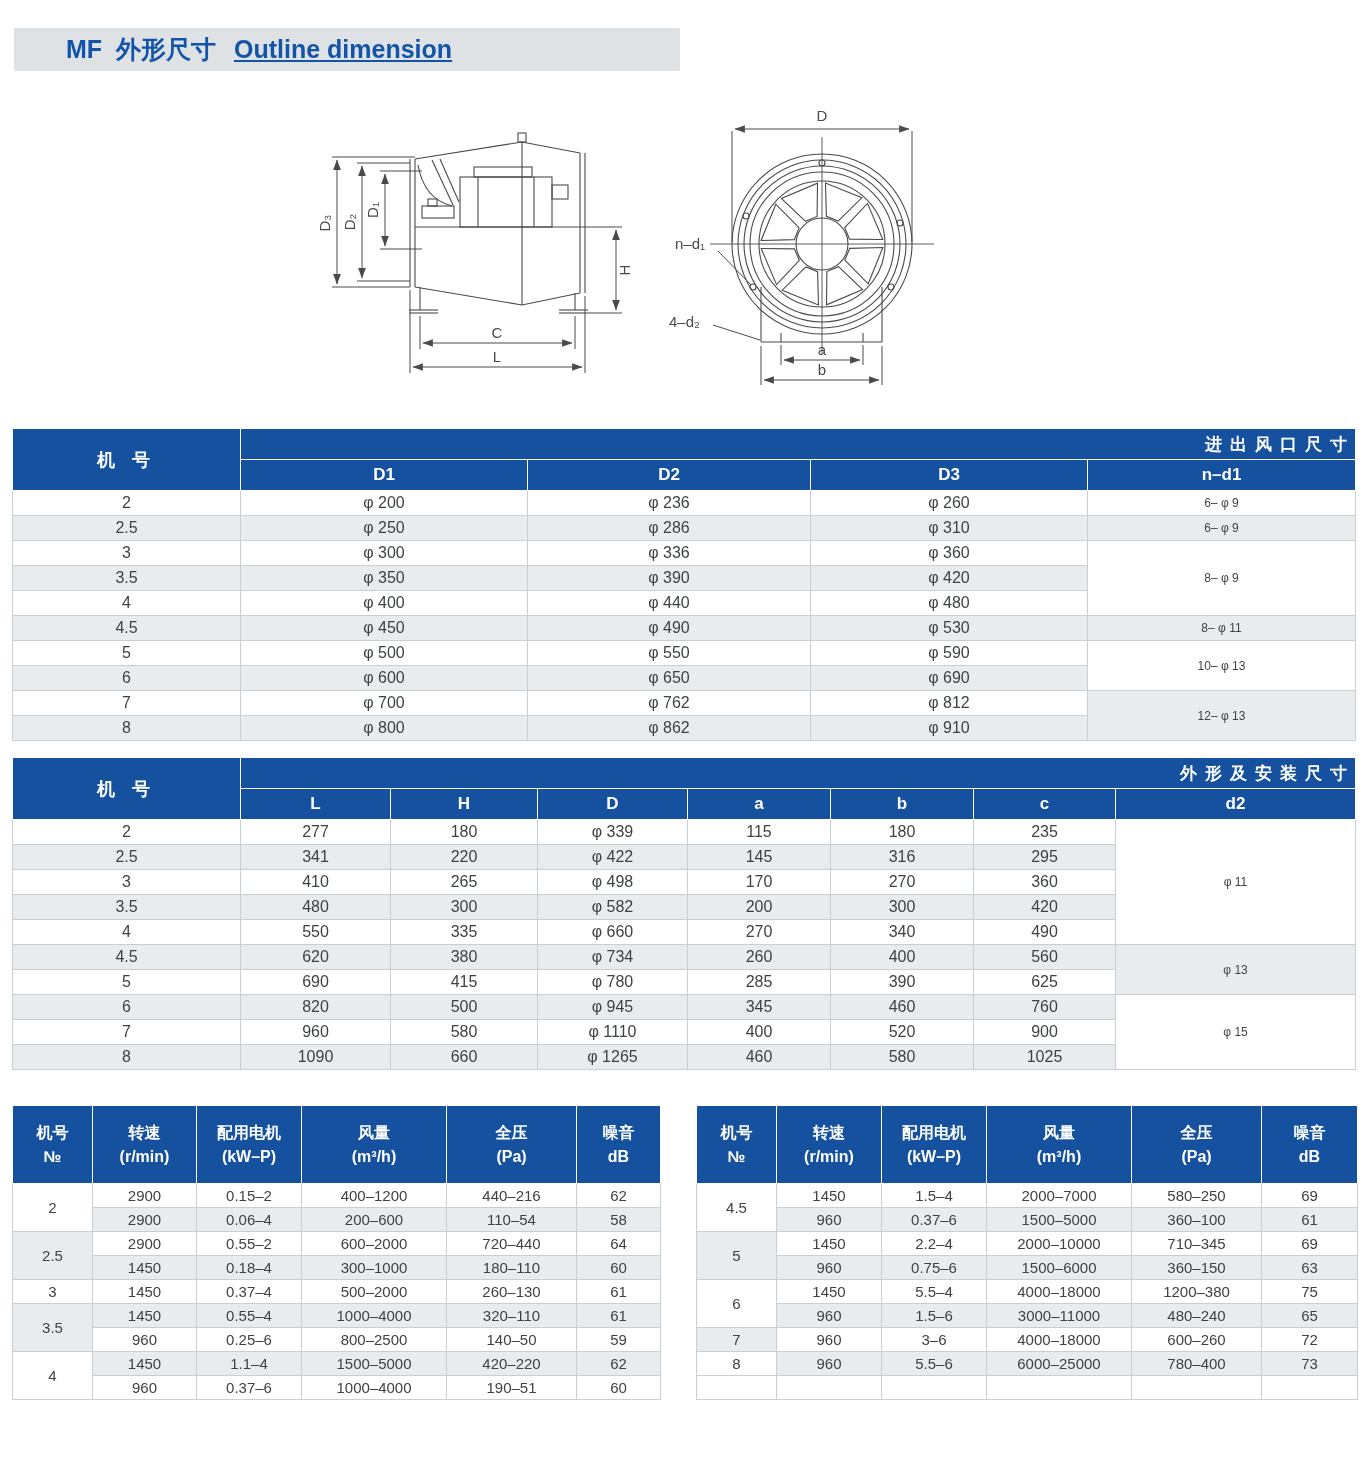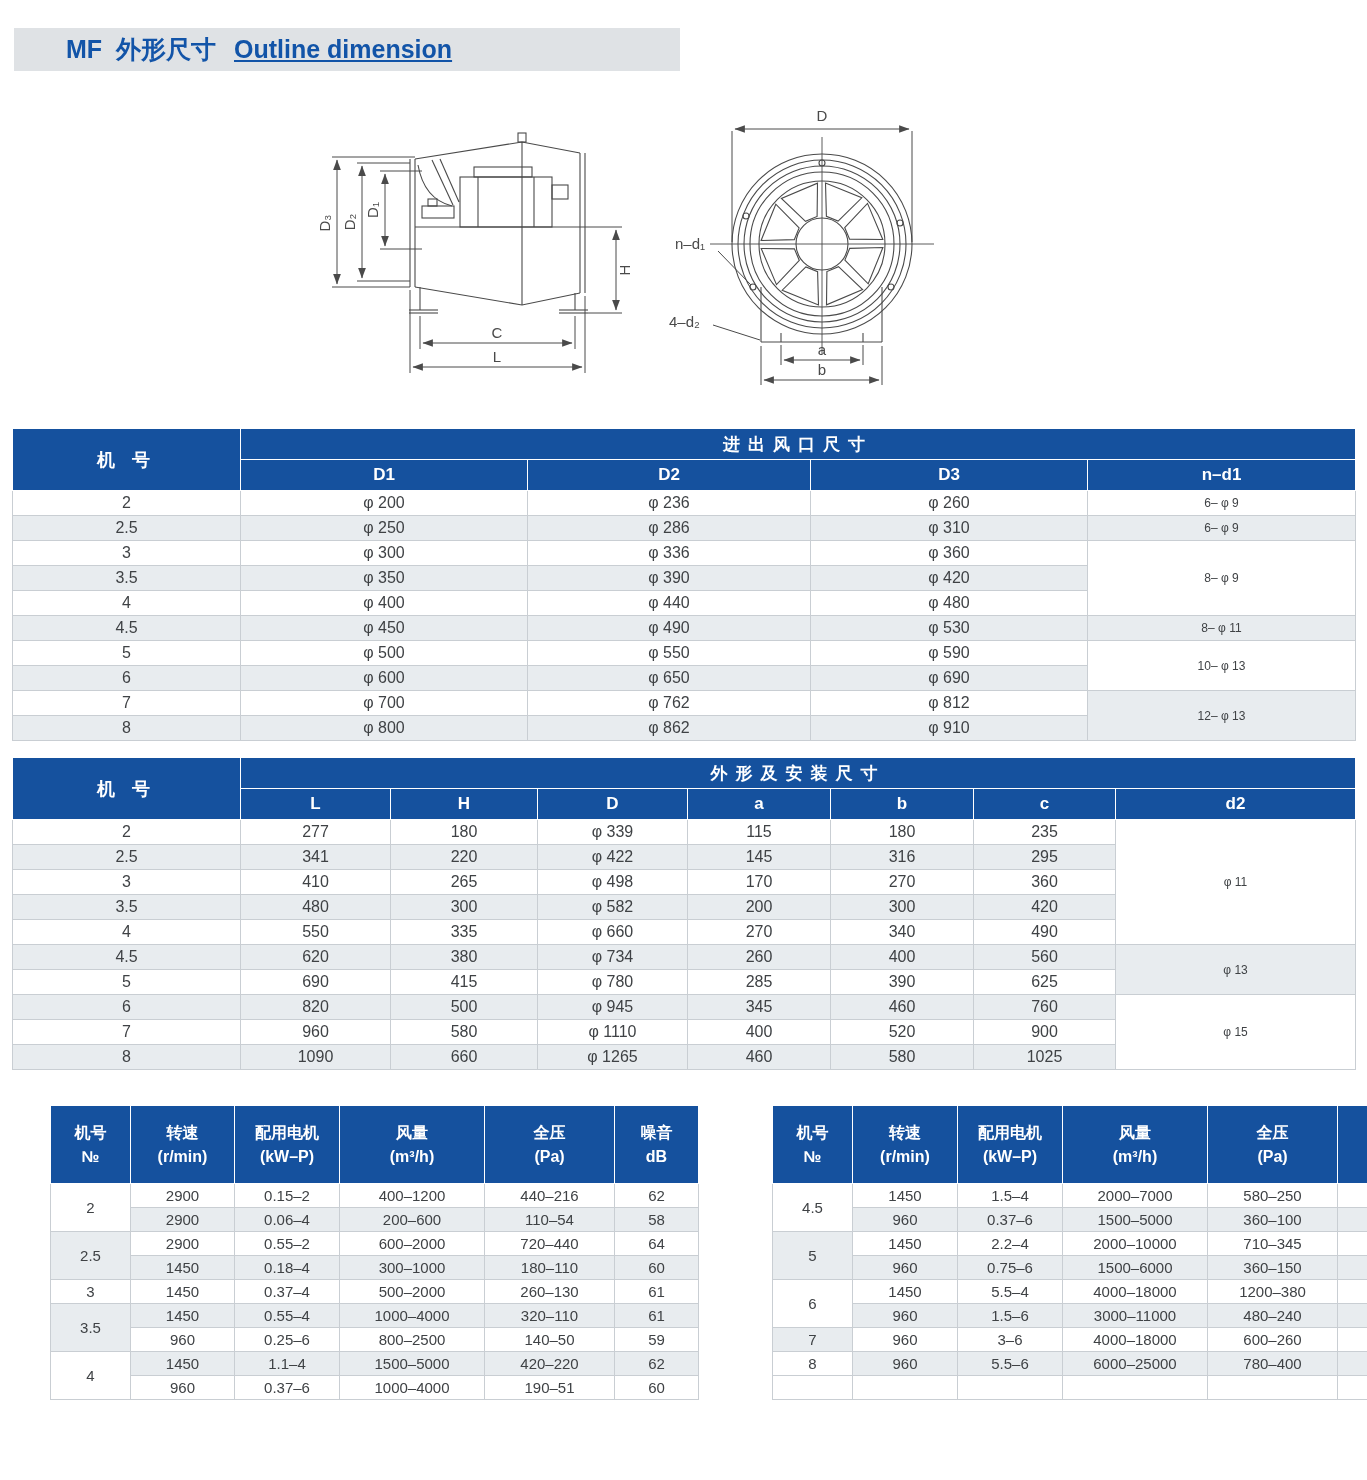--- a/index.html
+++ b/index.html
@@ -20,30 +20,30 @@
   .dwg{position:absolute;}
   .dwg-side{left:282px; top:38px; width:400px; height:305px;}
   .dwg-front{left:655px; top:28px; width:320px; height:310px;}
   .dwg text{font-family:"Liberation Sans","DejaVu Sans",sans-serif;}
 
   table{border-collapse:collapse; table-layout:fixed;}
   .dim{width:1343px; margin:12px 0 16px 12px;}
   .dim th{background:var(--blue); color:#fff; border:1px solid #fff; font-size:17px; font-weight:bold; text-align:center;}
   .dim thead tr{height:31px;}
   .dim th.corner{font-size:18px; letter-spacing:6px;}
-  .dim th.group{letter-spacing:8px;}
+  .dim th.group{letter-spacing:8px;text-align:right;}
   .dim td{border:1px solid var(--border); text-align:center; font-size:16px; color:var(--ink); background:#fff;}
   .dim tbody tr{height:25px;}
   .dim tr.shade td{background:var(--alt);}
   .dim tr td.mwhite{background:#fff;}
   .dim tr td.mshade{background:var(--alt);}
   .dim td.merged{font-size:12px;}
 
   .perf-wrap{display:flex; margin:35px 0 0 12px; gap:35px;}
-  .perf{width:648px;margin-left:38px;}
+  .perf{width:648px;}
   .perf.right{width:661px;}
   .perf th{background:var(--blue); color:#fff; border:1px solid #fff; font-size:16px; font-weight:bold; text-align:center; line-height:1.45;}
   .perf thead tr{height:78px;}
   .perf th span{display:block;}
   .perf td{border:1px solid var(--border); text-align:center; font-size:15px; color:var(--ink); background:#fff;}
   .perf tbody tr{height:24px;}
   .perf tr.shade td{background:var(--alt);}
   .perf tr td.gwhite{background:#fff;}
   .perf tr td.gshade{background:var(--alt);}
 </style>

